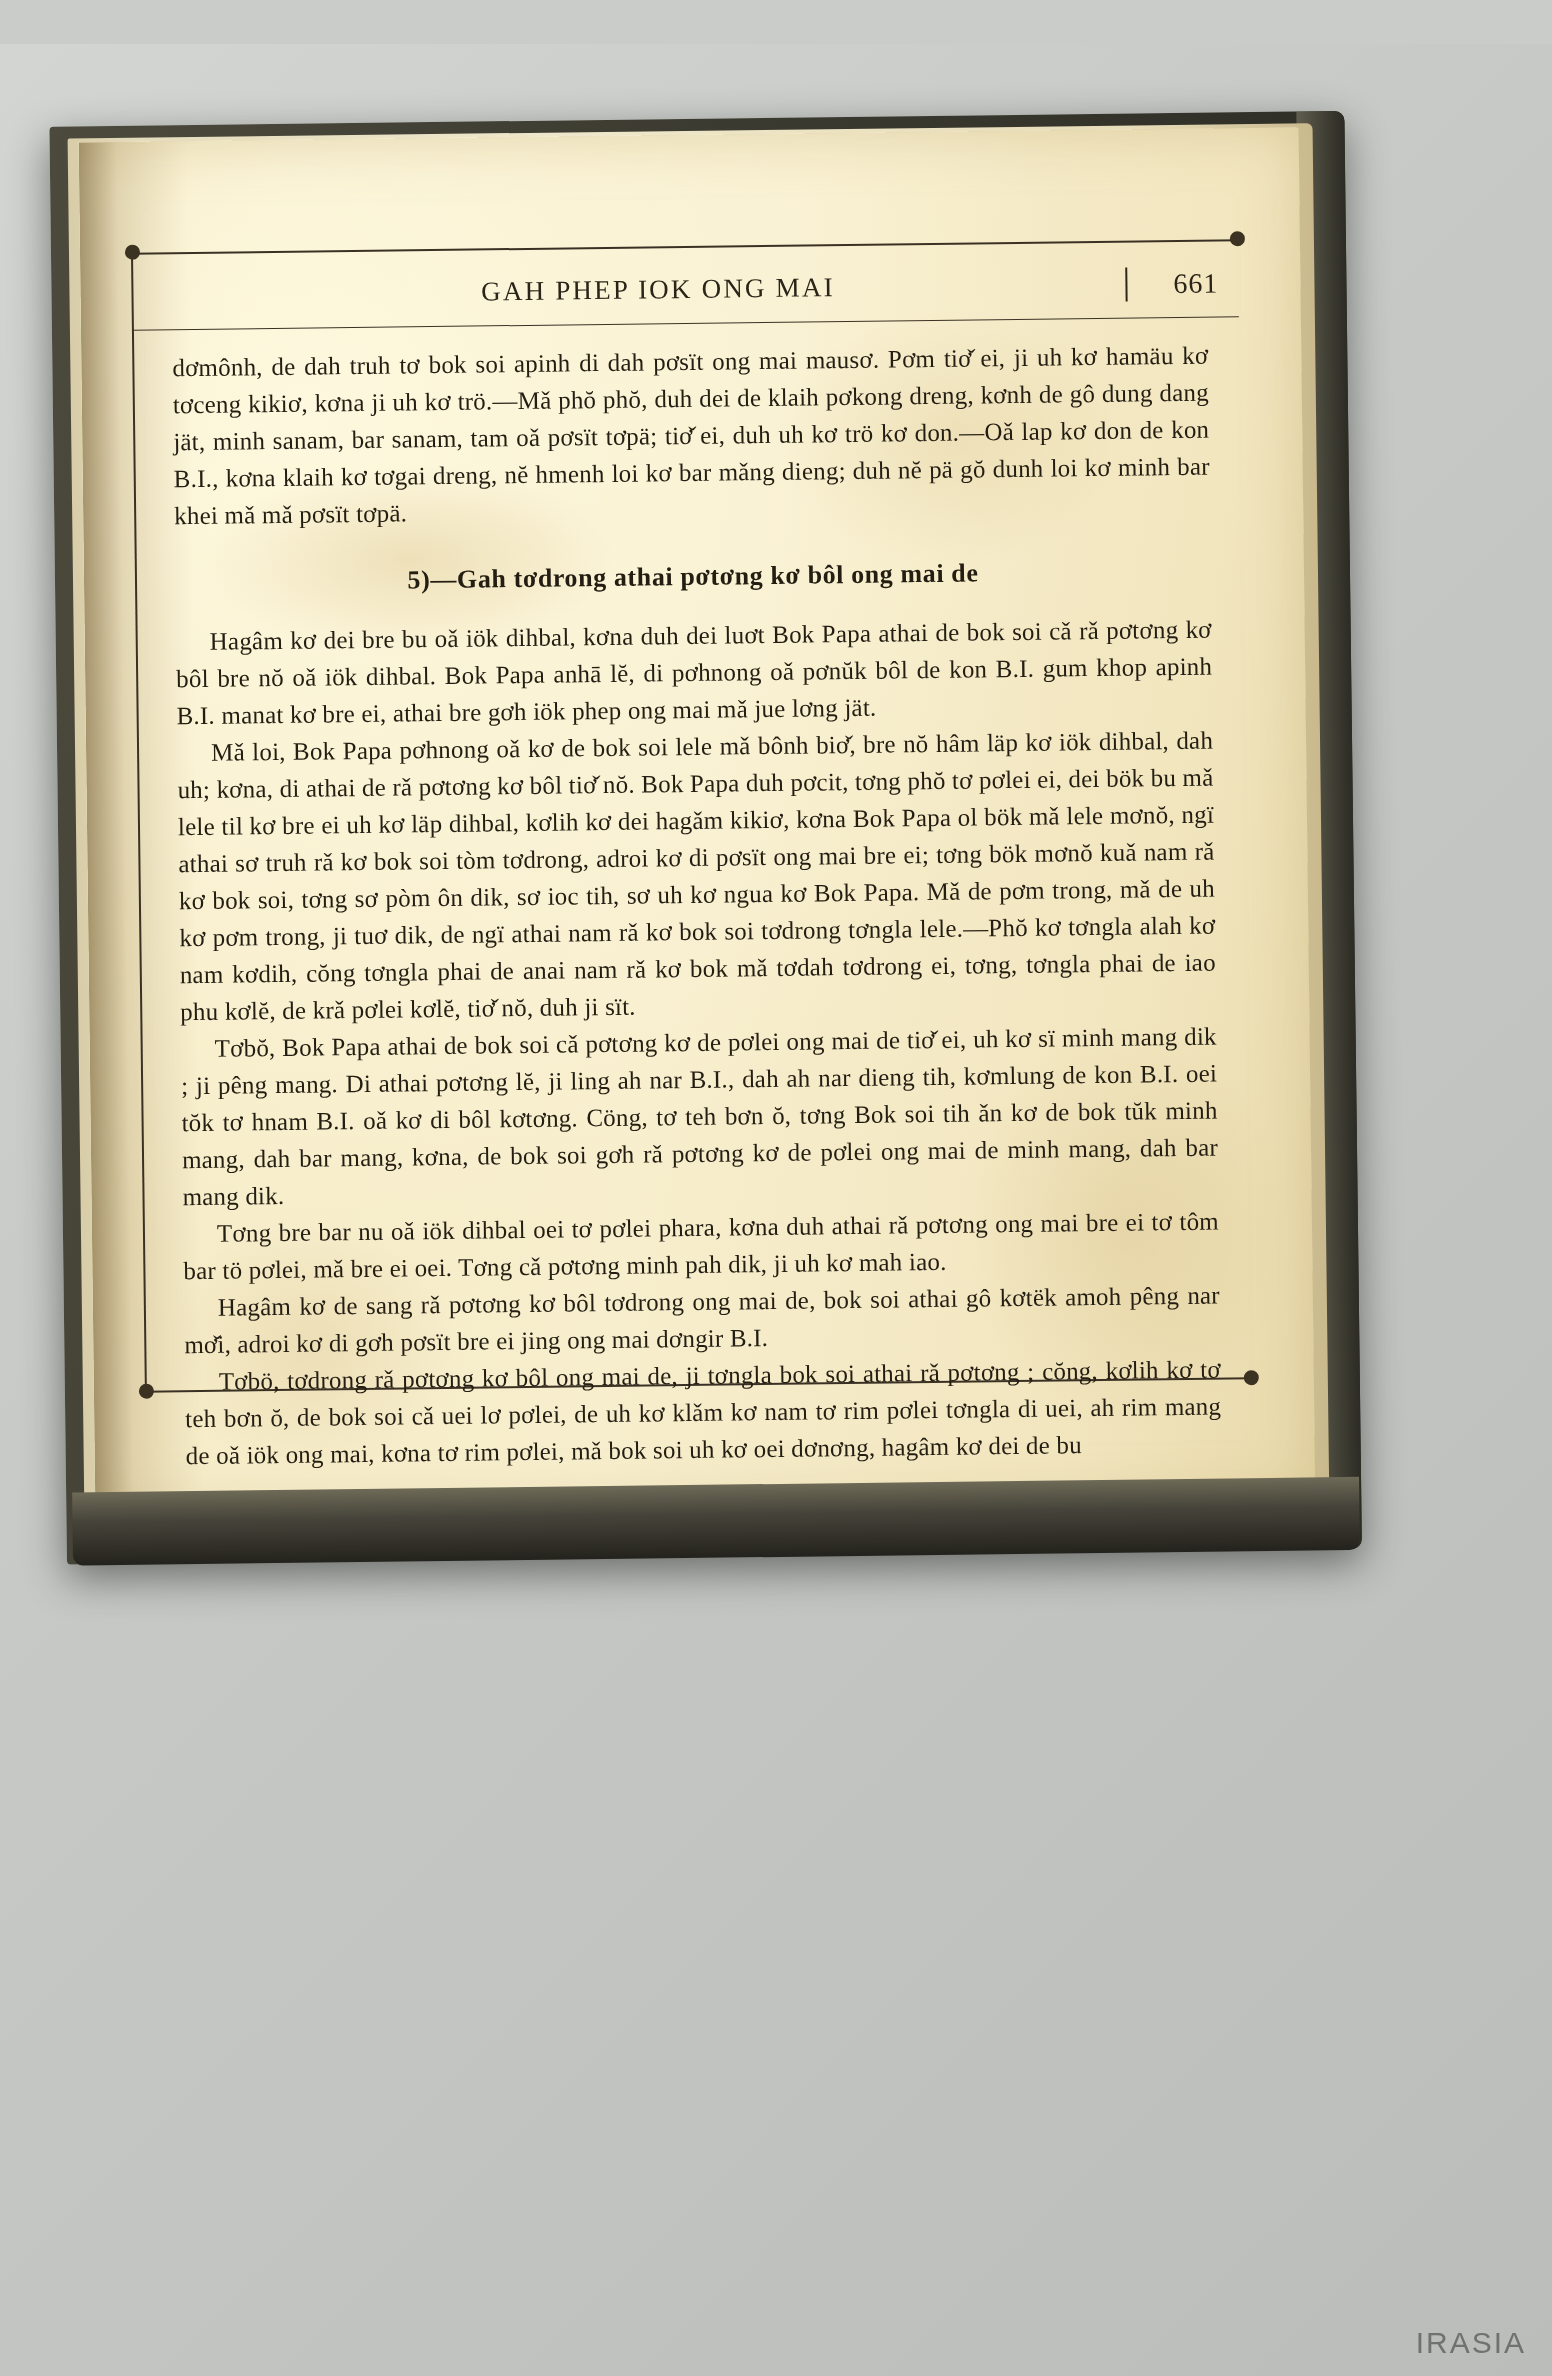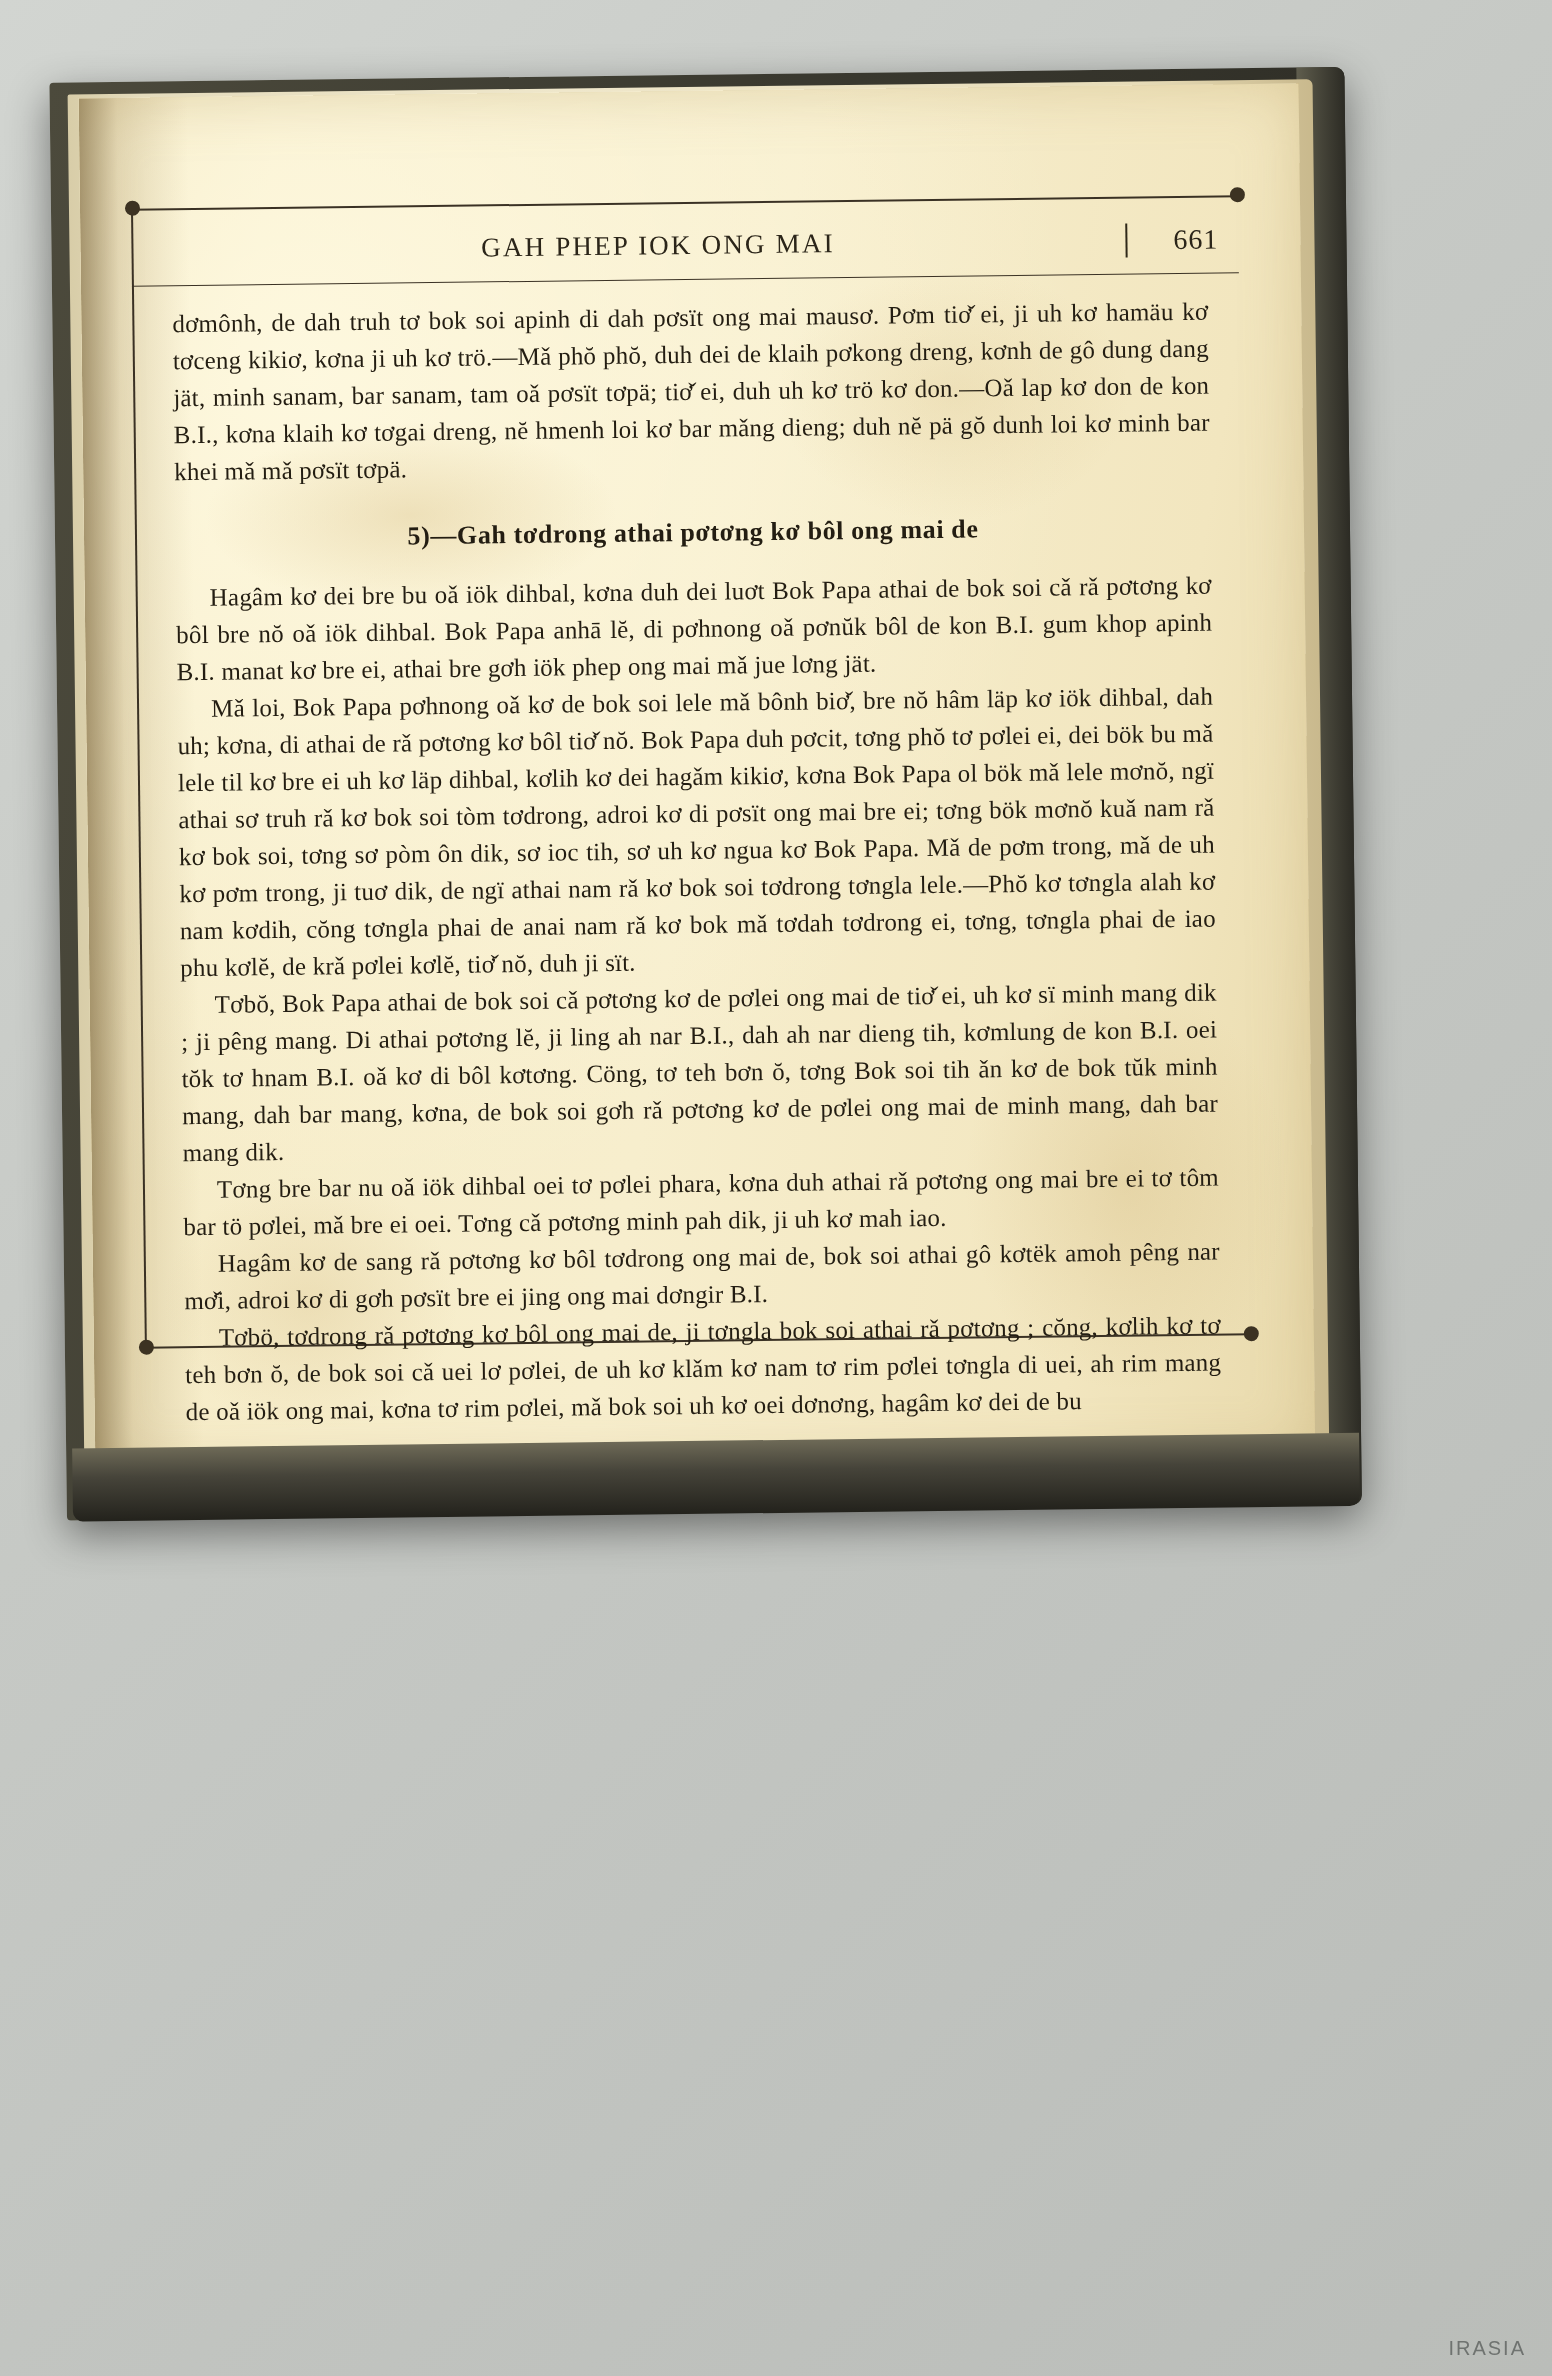--- a/index.html
+++ b/index.html
@@ -13,20 +13,21 @@
     position: relative;
     overflow: hidden;
     font-family: "Liberation Serif", serif;
   }
 
   
   .desk {
     position: absolute;
     inset: 0;
     background: linear-gradient(135deg, #d2d5d1 0%, #c6c9c5 40%, #babdb9 100%);
+    margin-top: 44px;
   }
 
   
   .book {
     position: absolute;
     left: 28px;
     top: 57px;
     width: 1317px;
     height: 1445px;
     transform: rotate(-0.7deg);
@@ -182,21 +183,21 @@
     width: 1287px;
     height: 73px;
     background: linear-gradient(180deg, #6e6a57 0%, #46443a 40%, #23221c 100%);
     border-radius: 0 0 10px 10px;
   }
 
   .watermark {
     position: absolute;
     right: 26px;
     bottom: 16px;
-    font-size: 20px;
+    font-size: 30px;
     letter-spacing: 2px;
     color: #6f7370;
     font-family: "Liberation Sans", sans-serif;
   }
 </style>
 </head>
 <body>
 
 <div class="desk">
 

